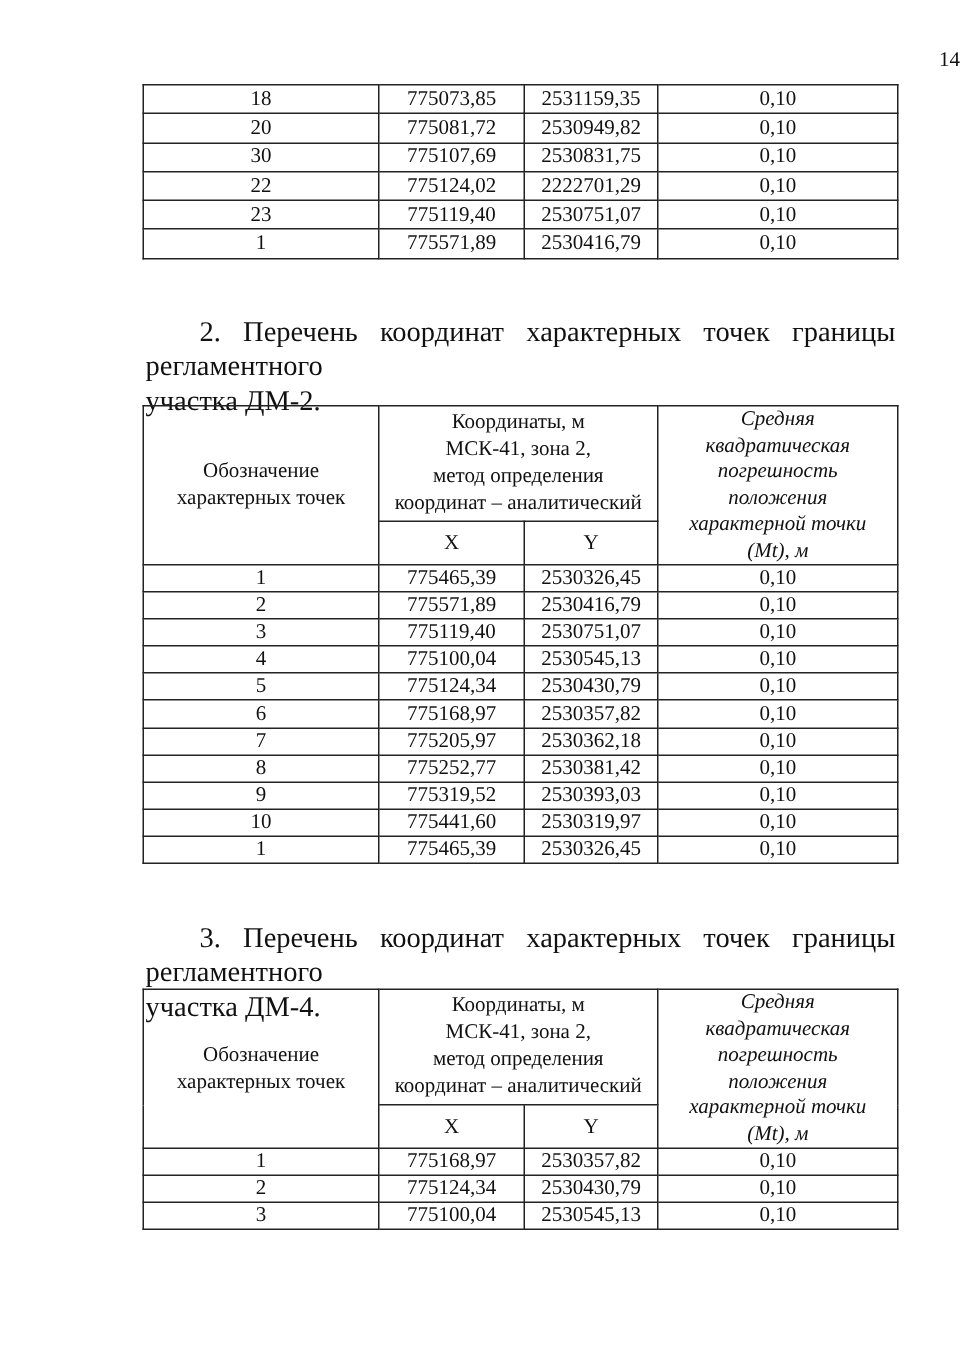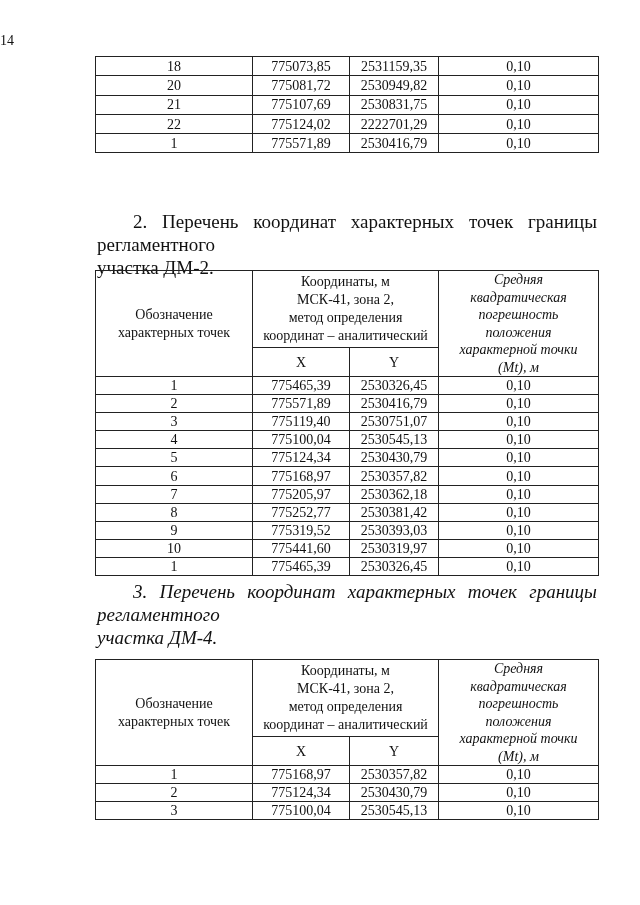--- a/index.html
+++ b/index.html
@@ -1,18 +1,18 @@
 <!DOCTYPE html>
 <html><head>
 <meta charset="utf-8">
 <style>
   html, body { margin:0; padding:0; background:#ffffff; }
   body { width:640px; height:905px; position:relative; overflow:hidden;
          font-family:"Liberation Serif","DejaVu Serif",serif; color:#111; }
-  .page-num { position:absolute; top:33px; left:0; width:640px; text-align:left; font-size:14px; }
+  .page-num { position:absolute; top:33px; left:0; width:640px; text-align:right; font-size:14px; }
   table { border-collapse:collapse; position:absolute; left:95px; width:503px; font-size:14px; table-layout:fixed; }
   td, th { border:1.3px solid #222; text-align:center; padding:0; font-weight:normal; line-height:17px; }
   col.c1 { width:157px; } col.c2 { width:97px; } col.c3 { width:89px; } col.c4 { width:160px; }
   .t1 { top:56px; }
   .t1 td { height:18.3px; }
   .para { position:absolute; left:97px; width:500px; font-size:19px; line-height:23px; text-align:justify; }
   .para .first { display:block; text-indent:36px; text-align-last:justify; }
   .t2 { top:270px; }
   .t3 { top:659px; }
   .hdr-main { height:76px; }
@@ -40,29 +40,35 @@
         <td>2531159,35</td>
         <td>0,10</td>
       </tr>
       <tr>
         <td>20</td>
         <td>775081,72</td>
         <td>2530949,82</td>
         <td>0,10</td>
       </tr>
       <tr>
-        <td>21</td>
+        <td>30</td>
         <td>775107,69</td>
         <td>2530831,75</td>
         <td>0,10</td>
       </tr>
       <tr>
         <td>22</td>
         <td>775124,02</td>
         <td>2222701,29</td>
+        <td>0,10</td>
+      </tr>
+      <tr>
+        <td>23</td>
+        <td>775119,40</td>
+        <td>2530751,07</td>
         <td>0,10</td>
       </tr>
       <tr>
         <td>1</td>
         <td>775571,89</td>
         <td>2530416,79</td>
         <td>0,10</td>
       </tr>
     </tbody>
 </table>
@@ -165,21 +171,21 @@
       </tr>
       <tr>
         <td>1</td>
         <td>775465,39</td>
         <td>2530326,45</td>
         <td>0,10</td>
       </tr>
     </tbody>
 </table>
 
-<div class="para" style="top:580px;font-style:italic;">
+<div class="para" style="top:614px;">
   <span class="first">3. Перечень координат характерных точек границы регламентного</span>
   <span>участка ДМ-4.</span>
 </div>
 
 <table class="t3">
   <colgroup>
       <col class="c1">
       <col class="c2">
       <col class="c3">
       <col class="c4">

